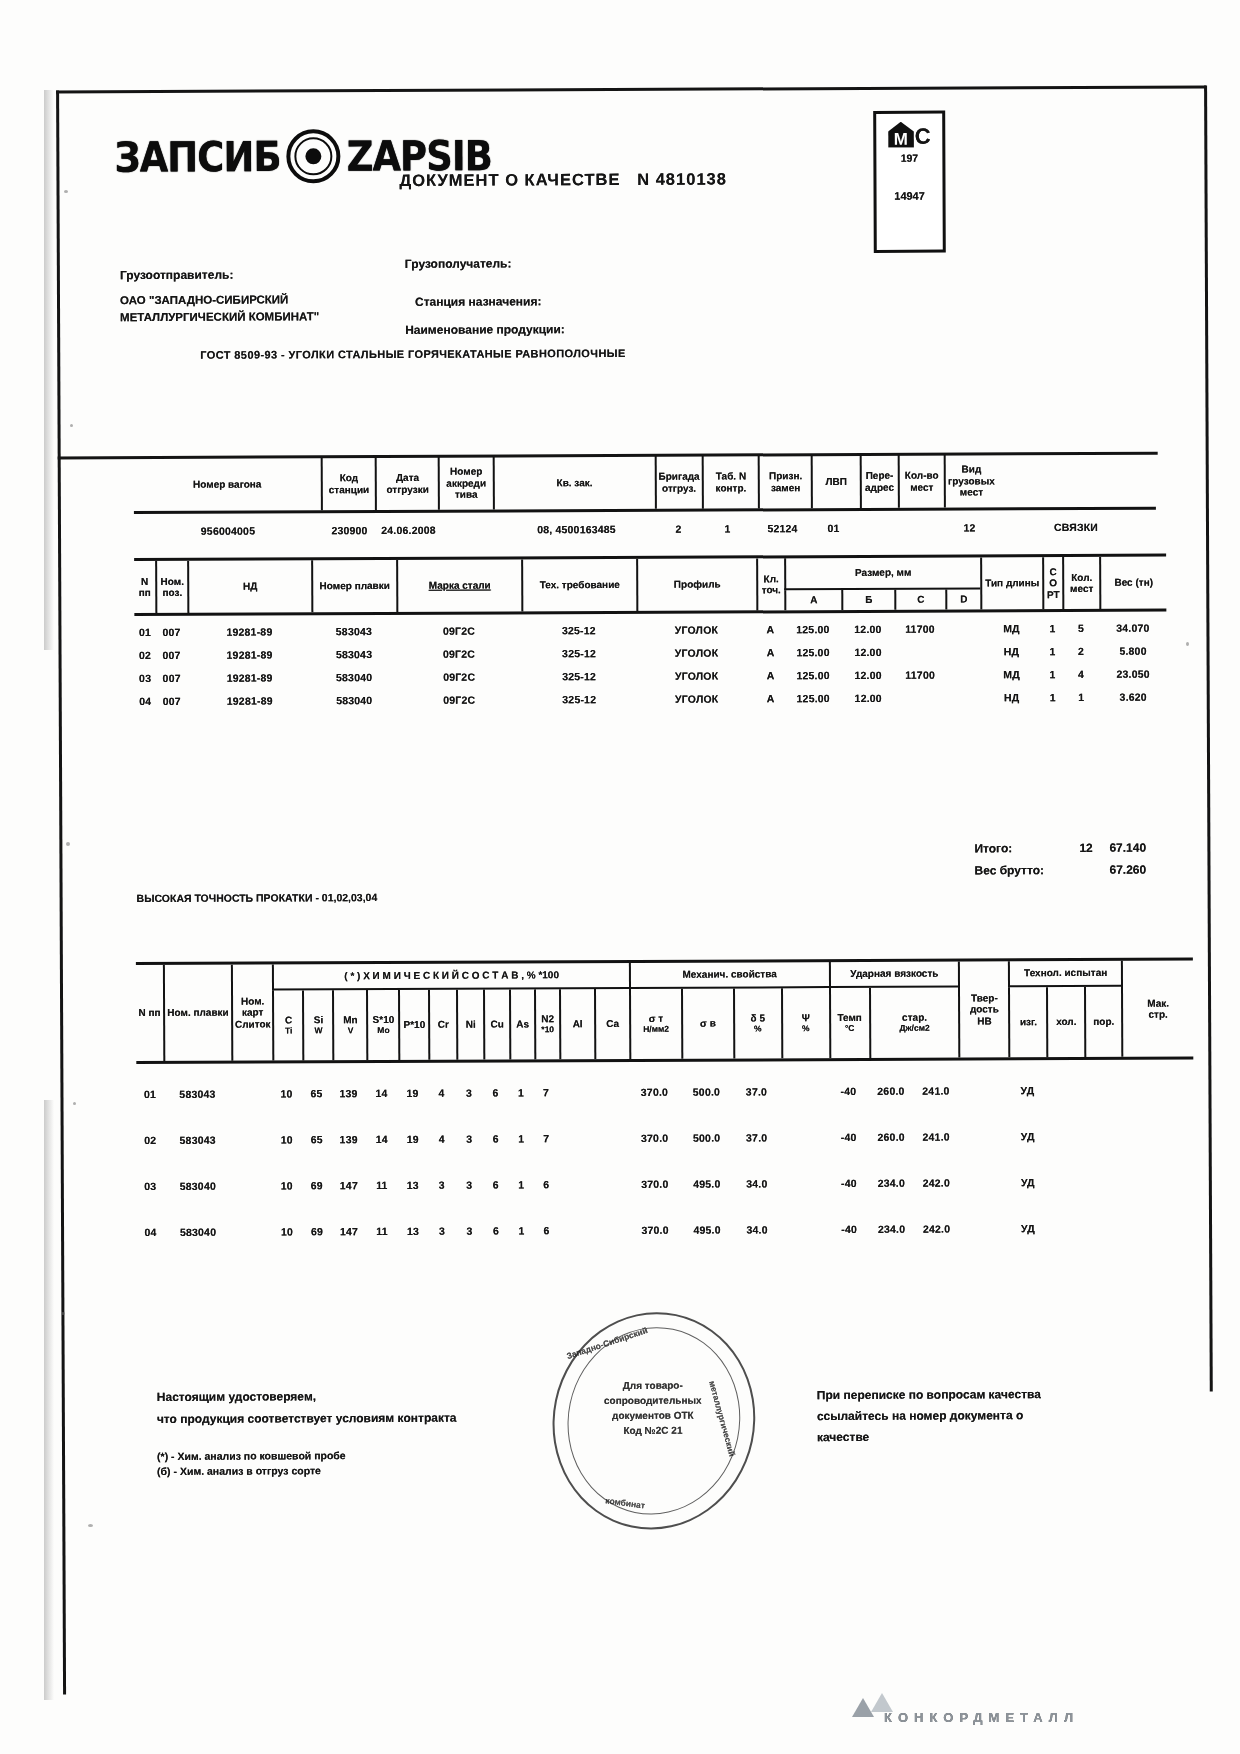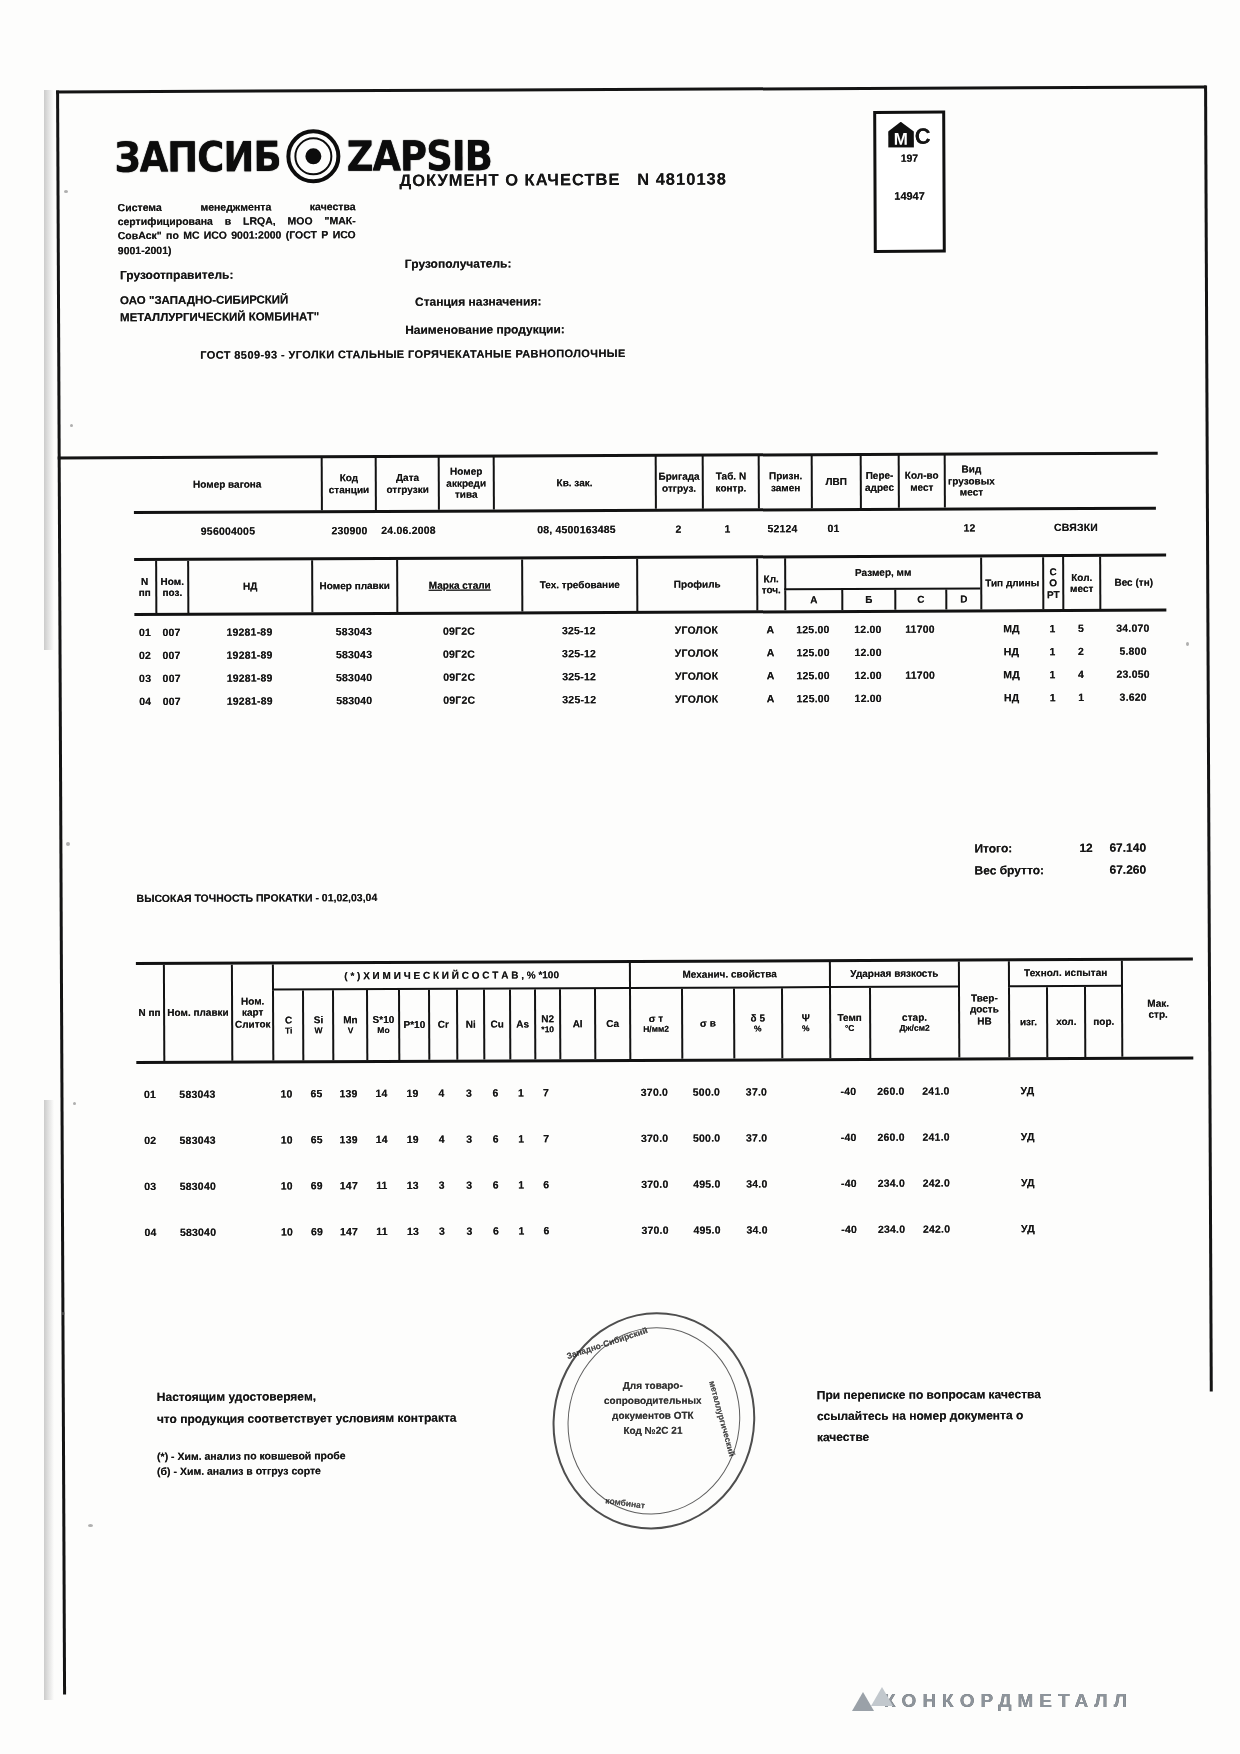--- a/index.html
+++ b/index.html
@@ -58,21 +58,21 @@
   .tot{font-size:12px;font-weight:800;}
   .note{font-size:10.5px;font-weight:800;}
 
   
   .oval{position:absolute;border:2.5px solid rgba(28,28,28,.78);border-radius:50%;}
   .oval .inner{position:absolute;inset:13px;border:1.5px solid rgba(28,28,28,.7);border-radius:50%;}
   .stamp-txt{font-size:10px;font-weight:800;text-align:center;line-height:1.5;color:#1c1c1c;opacity:.9;}
   .ring{position:absolute;font-size:8.5px;font-weight:700;color:#222;opacity:.8;white-space:nowrap;}
 
   .wm{display:flex;align-items:center;gap:10px;color:#8d949b;}
-  .wm .txt{font-size:19px;font-weight:700;letter-spacing:6px;}
+  .wm .txt{font-size:13px;font-weight:700;letter-spacing:6px;margin-top:20px;}
   .tri{width:0;height:0;border-left:11px solid transparent;border-right:11px solid transparent;
        border-bottom:19px solid #9aa1a8;position:relative;}
   .tri.t2{position:absolute;left:8px;top:-5px;border-bottom-color:#c2c8cd;}
   .edge{position:absolute;left:44px;width:10px;background:linear-gradient(to right,#9a9a9a,transparent);opacity:.5;}
 </style>
 </head>
 <body>
 
 <div class="page ink">
   <div class="edge" style="top:90px;height:560px;"></div>
@@ -82,21 +82,20 @@
 
     <div class="hline" style="left:57px;top:88px;width:1150px;"></div>
     <div class="vline" style="left:57px;top:88px;height:1604px;width:2.5px;"></div>
     <div class="vline" style="left:1205px;top:88px;height:1306px;width:2.5px;"></div>
 
     <div class="pos logo" style="left:115px;top:128px;">
       <span class="word">ЗАПСИБ</span>
       <span class="emb"></span>
       <span class="word">ZAPSIB</span>
     </div>
-    <div class="pos certtxt" style="left:118px;top:198px;">Система менеджмента качества сертифицирована в LRQA, МОО "МАК-СовАск" по МС ИСО 9001:2000 (ГОСТ Р ИСО 9001-2001)</div>
 
     <div class="pos title" style="left:400px;top:170px;">
       <span>ДОКУМЕНТ О КАЧЕСТВЕ</span>&nbsp;&nbsp;
       <span>N 4810138</span>
     </div>
 
     <div class="pos mcbox" style="left:874px;top:112px;">
       <div class="mcrow">
         <span class="house">М</span>
         <span class="mc-c">С</span>

